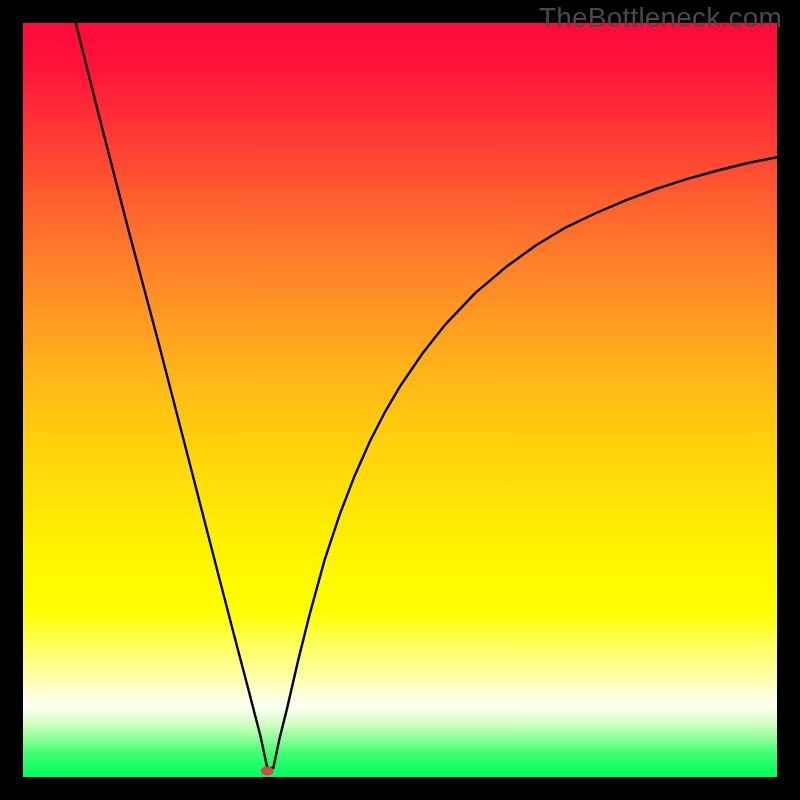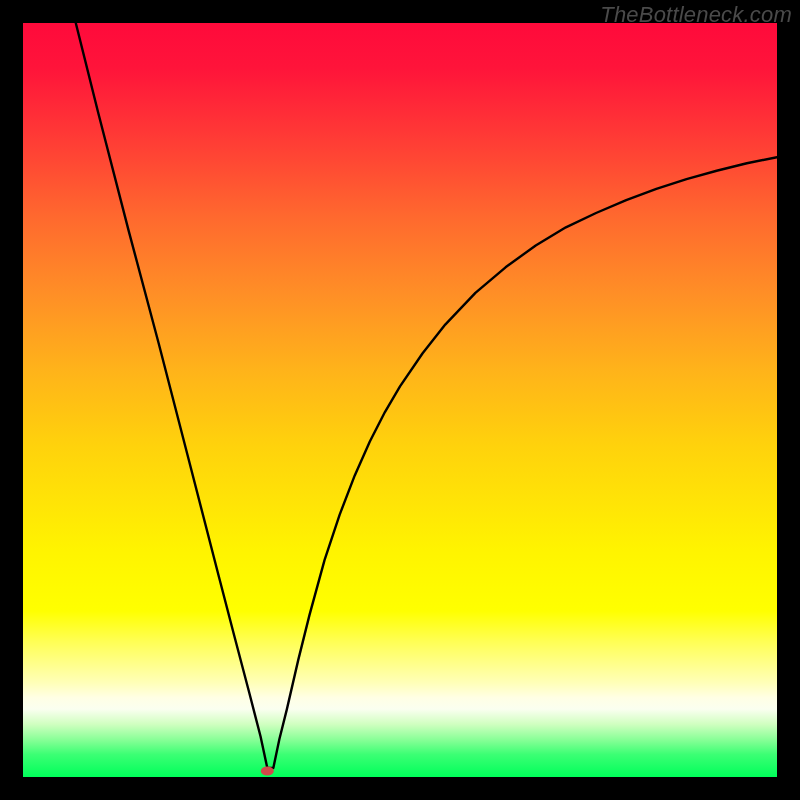--- a/index.html
+++ b/index.html
@@ -34,26 +34,25 @@
       #fafff0 91%,
       #d0ffc0 93%,
       #8aff98 95%,
       #3cff74 97%,
       #00ff5a 100%
     );
   }
   .watermark {
     position: absolute;
     top: 2px;
-    right: 8px;
-    font-size: 22px;
+    right: 18px;
+    font-size: 28px;
     font-weight: 500;
     color: #4a4a4a;
     letter-spacing: 0.2px;
-    font-style: italic;
   }
   svg { position: absolute; left: 0; top: 0; }
 </style>
 </head>
 <body>
 
 <div class="frame">
   <div class="plot">
     <svg width="754" height="754" viewBox="0 0 754 754">
       <path id="curve-path" fill="none" stroke="#000" stroke-width="2.4" stroke-linejoin="round" stroke-linecap="round" d="M52.78 0.00 L75.40 90.48 L105.56 207.35 L135.72 320.45 L165.88 437.32 L196.04 554.19 L211.12 612.25 L226.20 669.55 L237.51 713.28 L244.30 744.95 L250.33 744.95 L256.36 716.30 L263.90 686.14 L275.21 637.13 L286.52 591.89 L301.60 536.85 L316.68 491.61 L331.76 452.40 L346.84 418.47 L361.92 389.06 L377.00 363.43 L399.62 330.25 L422.24 301.60 L452.40 269.93 L482.56 244.30 L512.72 222.43 L542.88 204.33 L573.04 190.01 L603.20 177.19 L633.36 165.88 L663.52 156.08 L693.68 147.78 L723.84 140.24 L754.00 134.21"></path>

